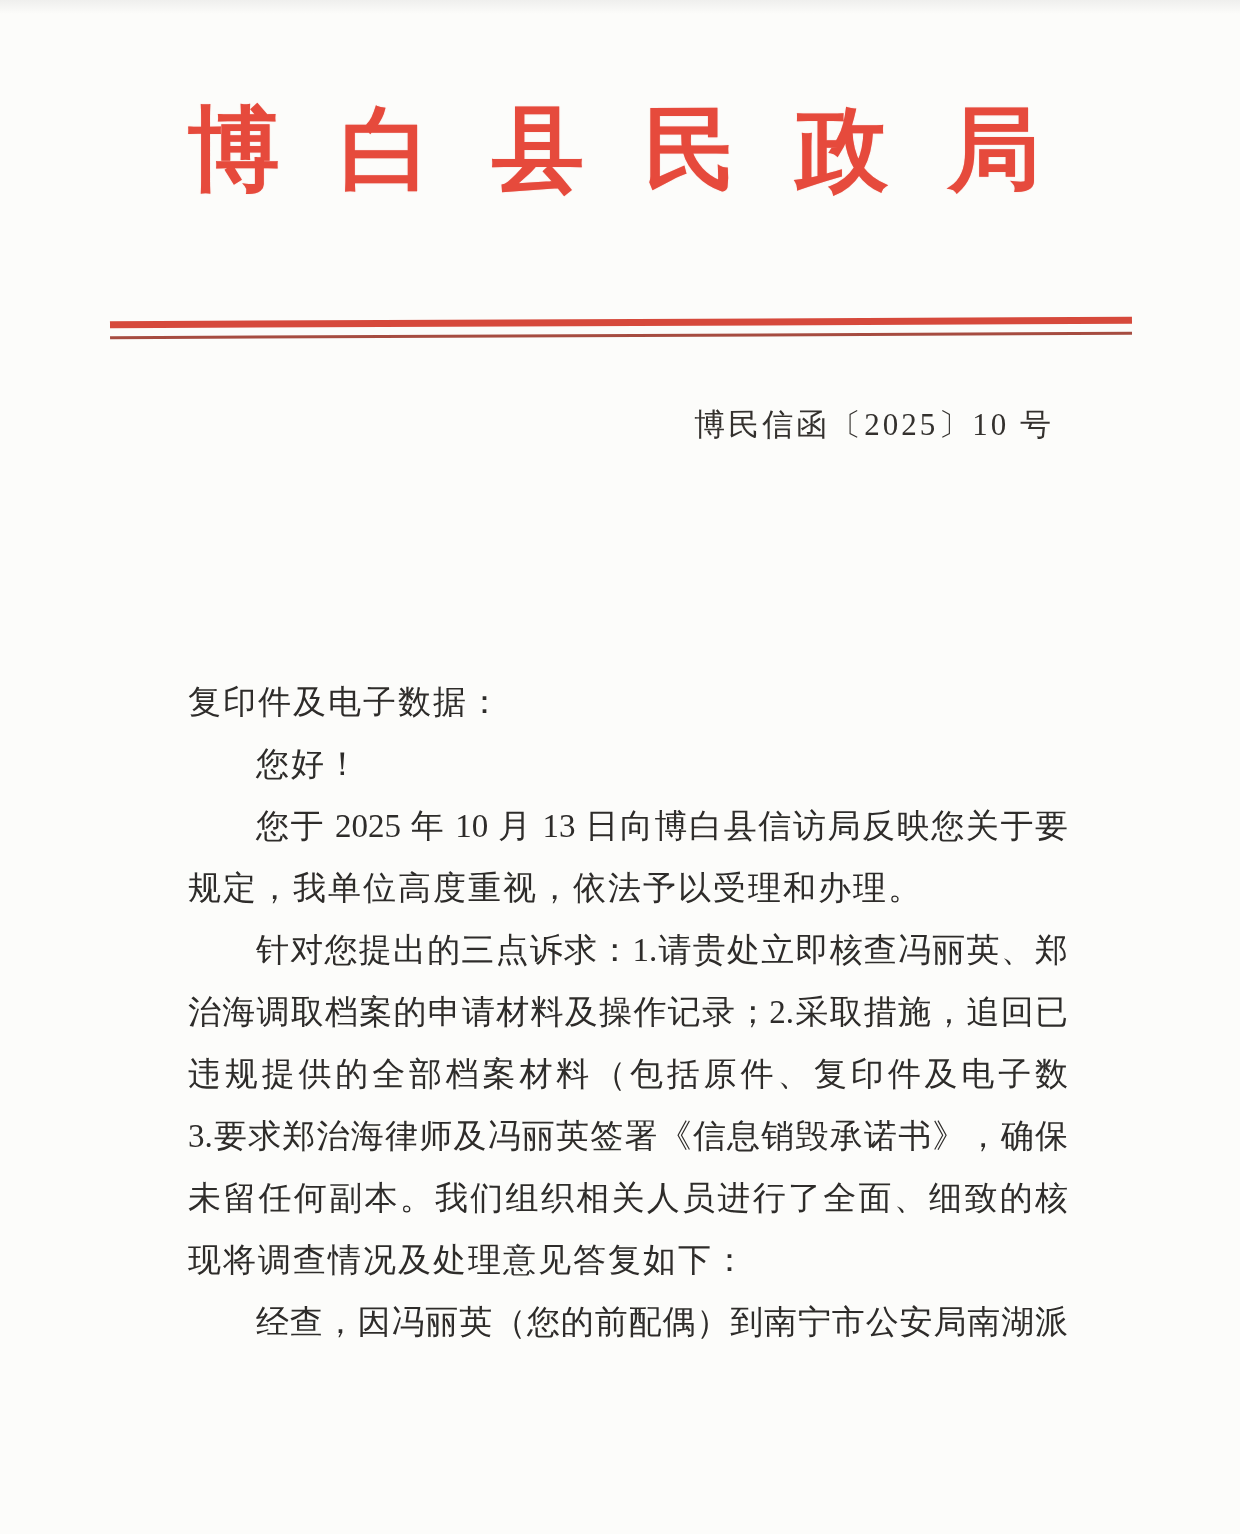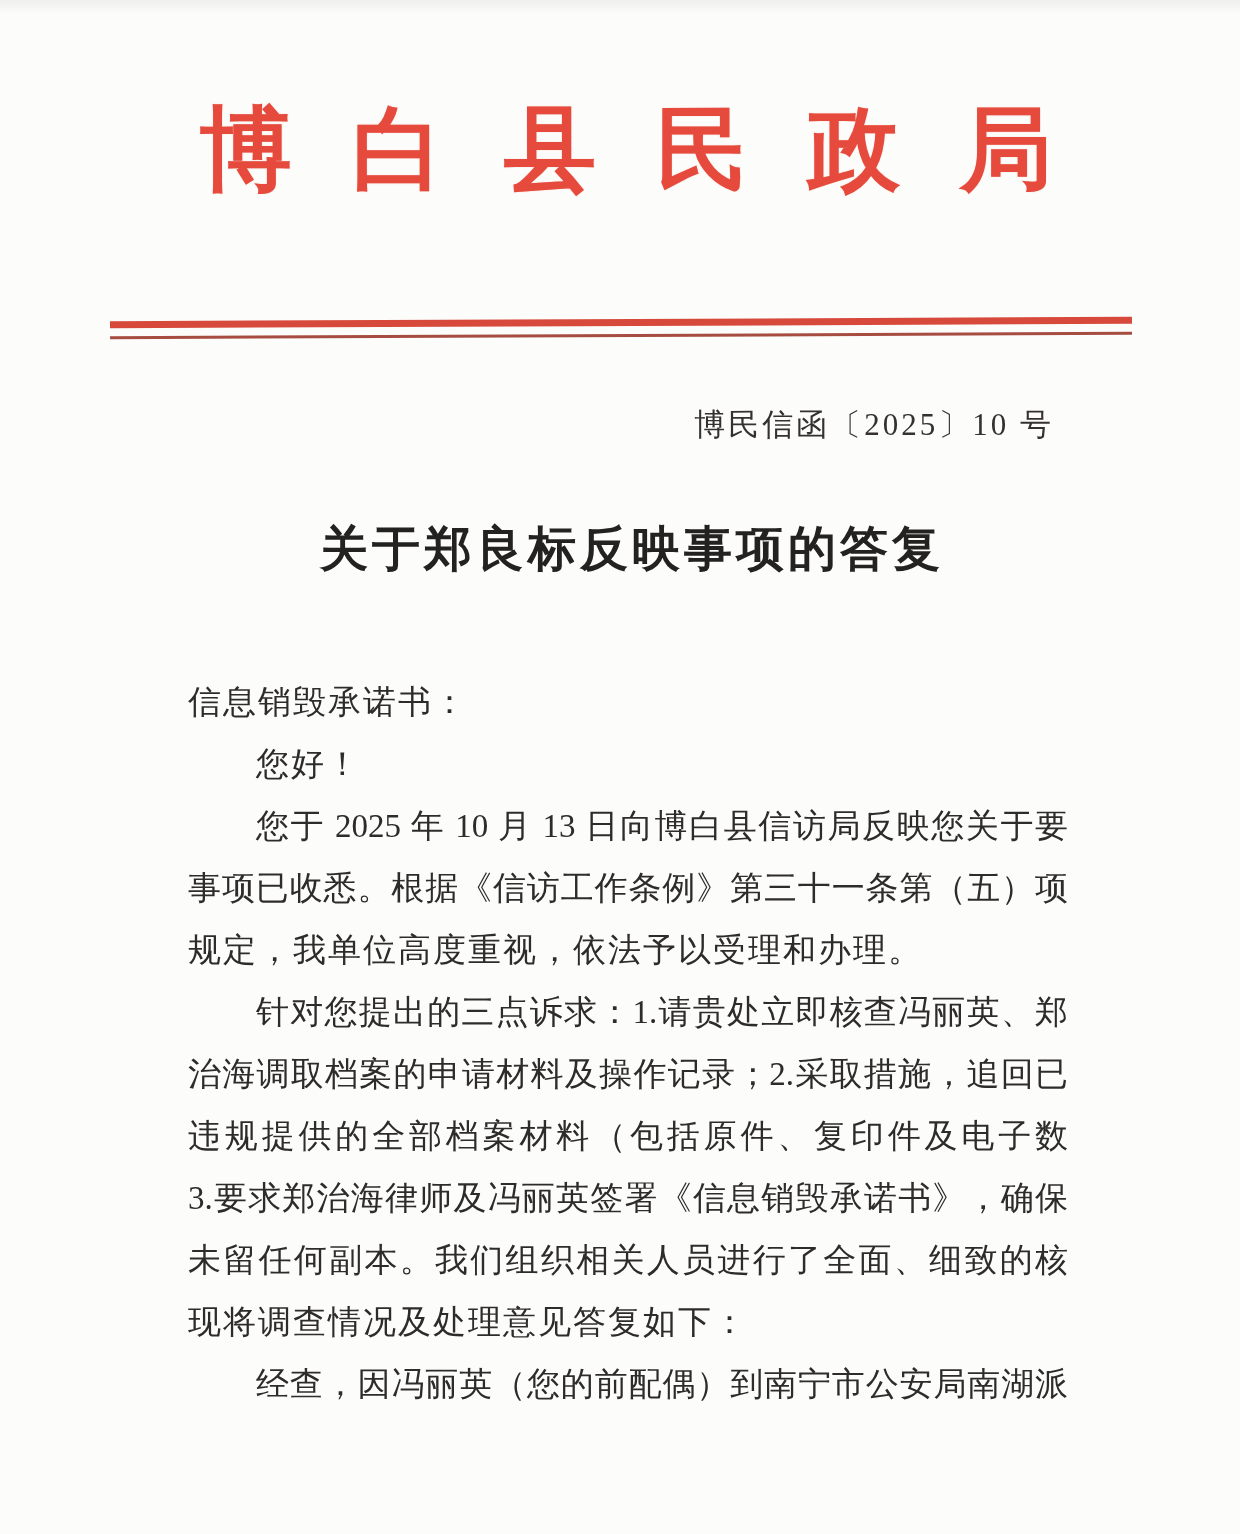--- a/index.html
+++ b/index.html
@@ -15,21 +15,21 @@
   
   .page::before {
     content: "";
     position: absolute; left: 0; top: 0; right: 0; height: 14px;
     background: linear-gradient(180deg, rgba(180,180,180,0.18), rgba(0,0,0,0));
     pointer-events: none;
   }
   .agency {
     position: absolute;
     top: 104px;
-    left: 200px;
+    left: 188px;
     font-size: 92px;
     font-weight: bold;
     color: #e64a3c;
     letter-spacing: 60px;
     white-space: nowrap;
     line-height: 1;
     text-shadow: 0 0 1px rgba(230,74,60,0.45);
   }
   .rule { position: absolute; left: 110px; top: 319px; width: 1022px; transform: rotate(-0.25deg); }
   .rule-thick { height: 7px; background: #d6493b; }
@@ -85,27 +85,25 @@
 
   <div class="agency">博白县民政局</div>
 
   <div class="rule">
     <div class="rule-thick"></div>
     <div class="rule-thin"></div>
   </div>
 
   <div class="docnum">博民信函〔2025〕10 号</div>
 
-  <div class="title">关于郑良标反映事项的答复</div>
 
   <div class="body">
-    <div class="line">信息销毁承诺书：</div>
+    <div class="line">复印件及电子数据：</div>
     <div class="line ind">您好！</div>
     <div class="line ind just">您于 2025 年 10 月 13 日向博白县信访局反映您关于要</div>
-    <div class="line just">事项已收悉。根据《信访工作条例》第三十一条第（五）项</div>
     <div class="line">规定，我单位高度重视，依法予以受理和办理。</div>
     <div class="line ind just">针对您提出的三点诉求：1.请贵处立即核查冯丽英、郑</div>
     <div class="line just">治海调取档案的申请材料及操作记录；2.采取措施，追回已</div>
     <div class="line just">违规提供的全部档案材料（包括原件、复印件及电子数据）；</div>
     <div class="line just">3.要求郑治海律师及冯丽英签署《信息销毁承诺书》，确保</div>
     <div class="line just">未留任何副本。我们组织相关人员进行了全面、细致的核查。</div>
     <div class="line">现将调查情况及处理意见答复如下：</div>
     <div class="line ind just">经查，因冯丽英（您的前配偶）到南宁市公安局南湖派</div>
   </div>
 

